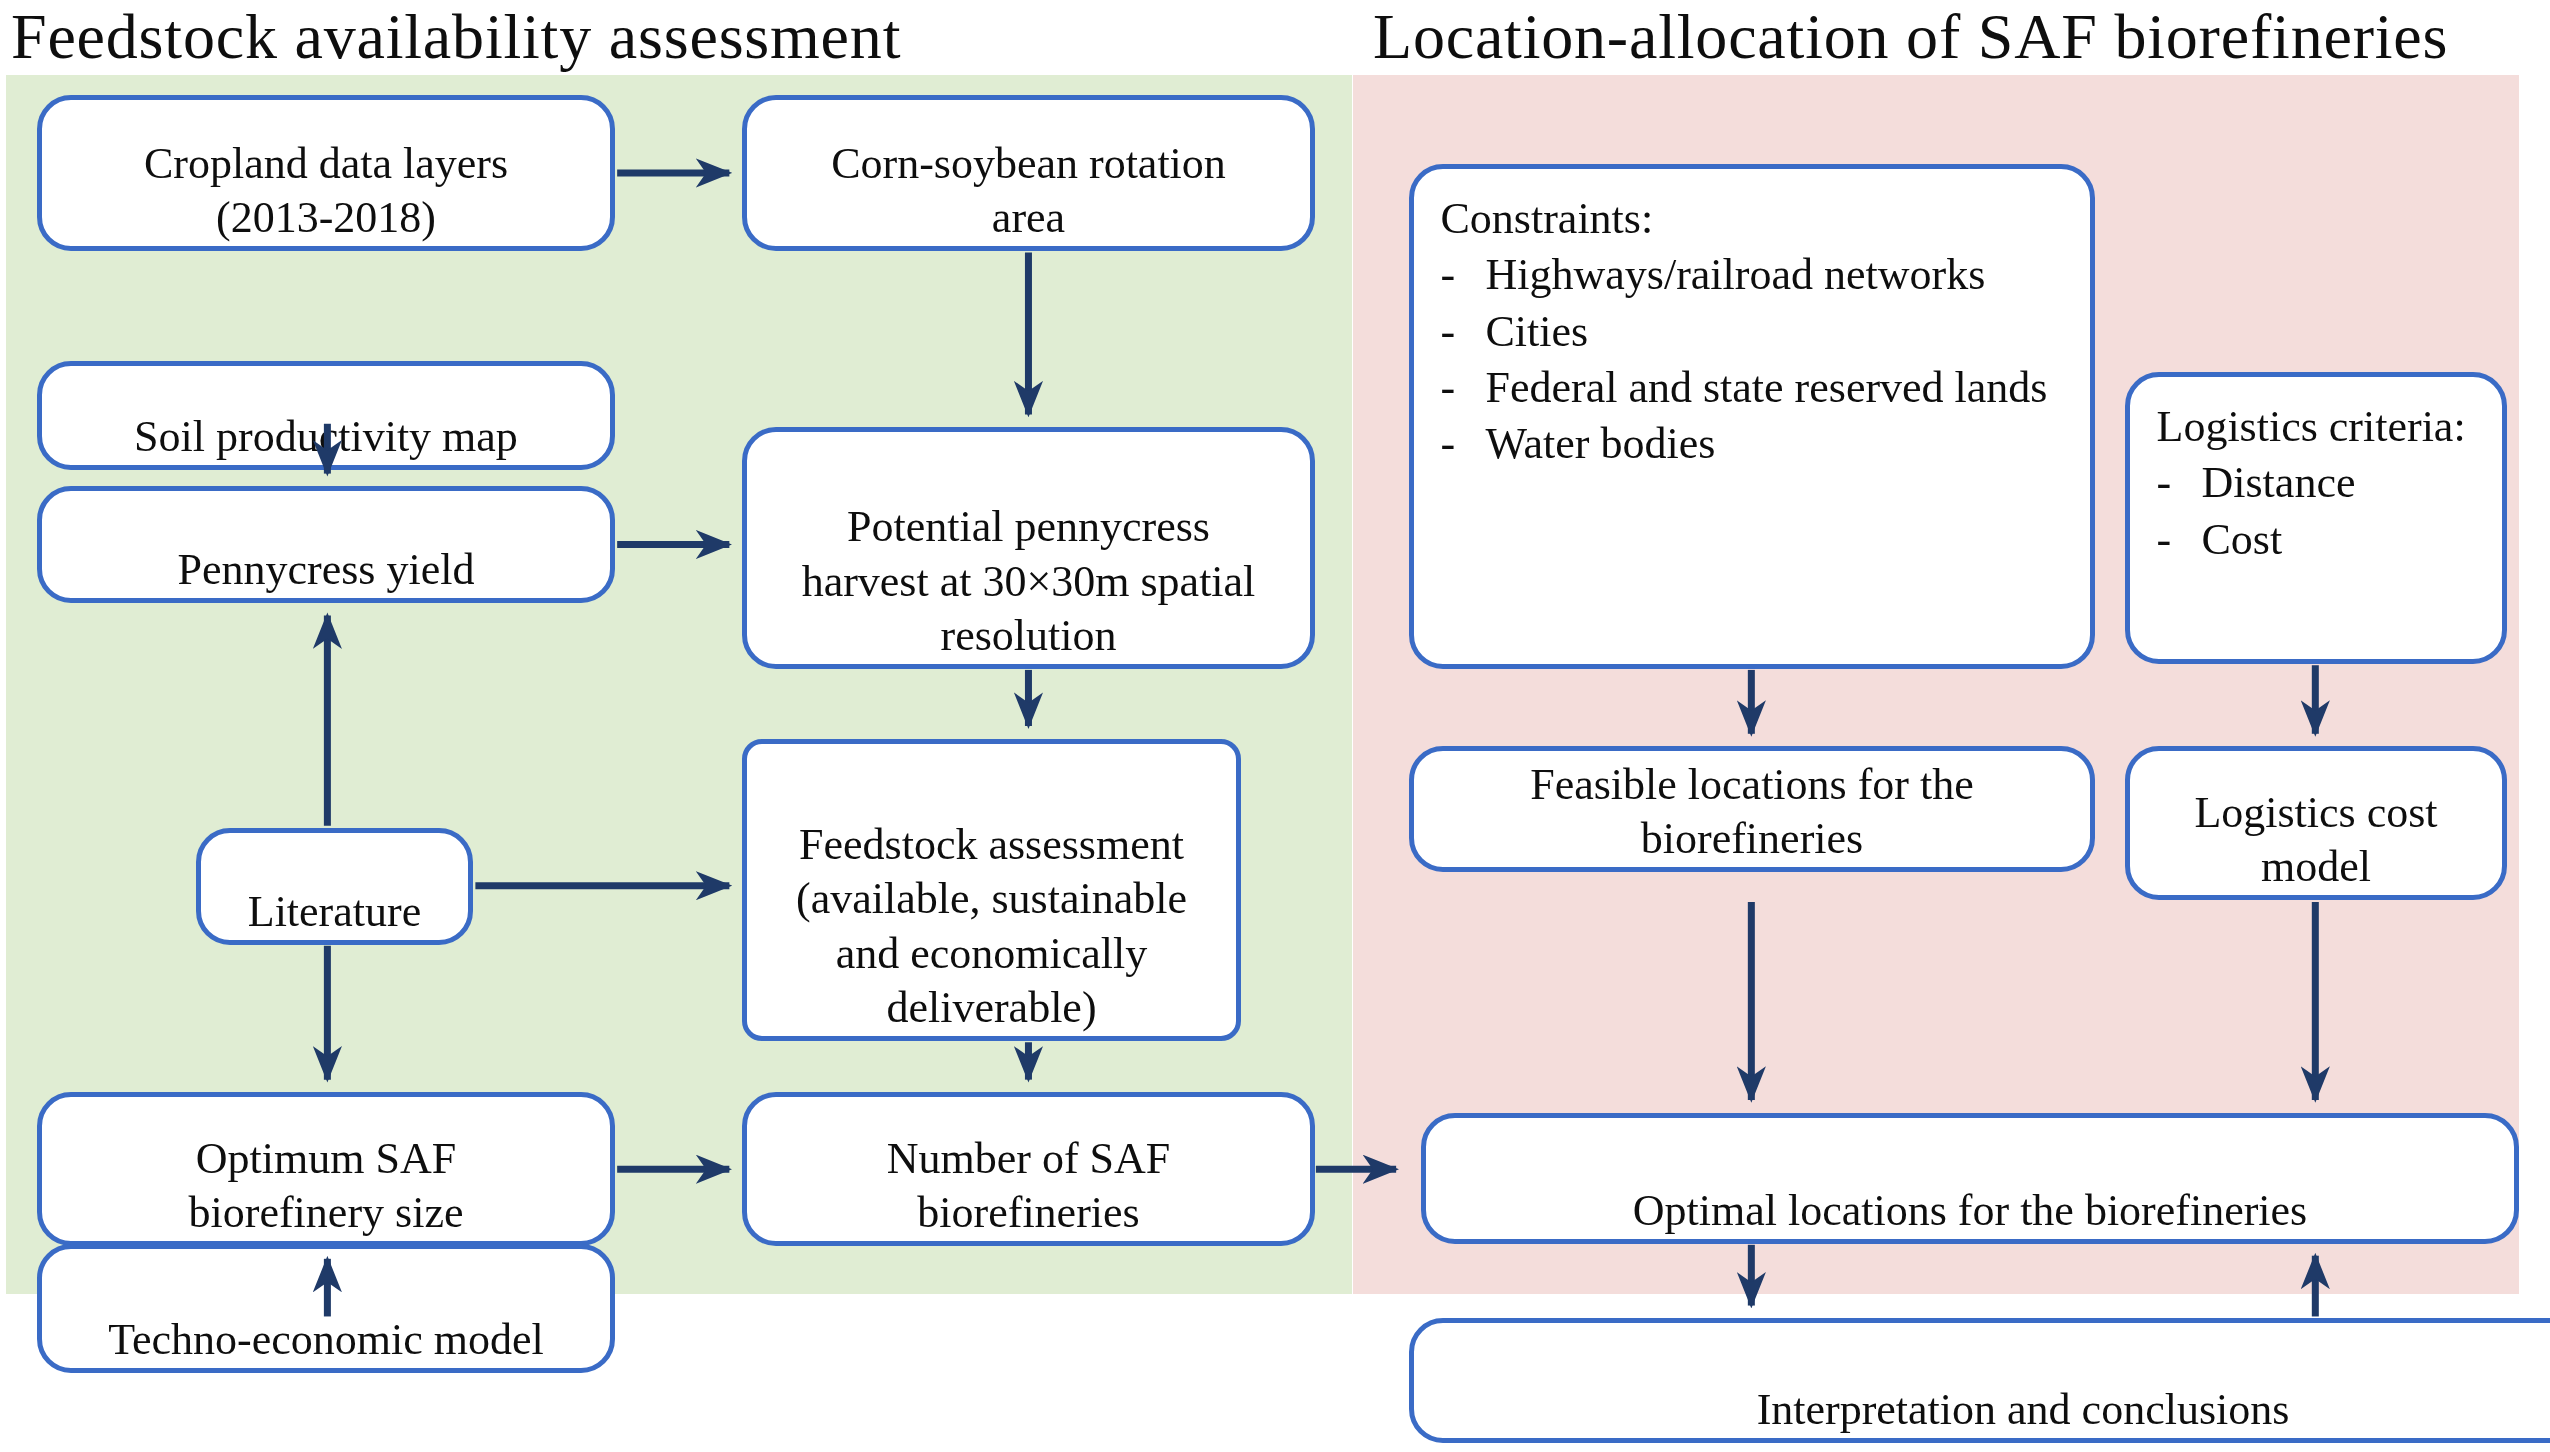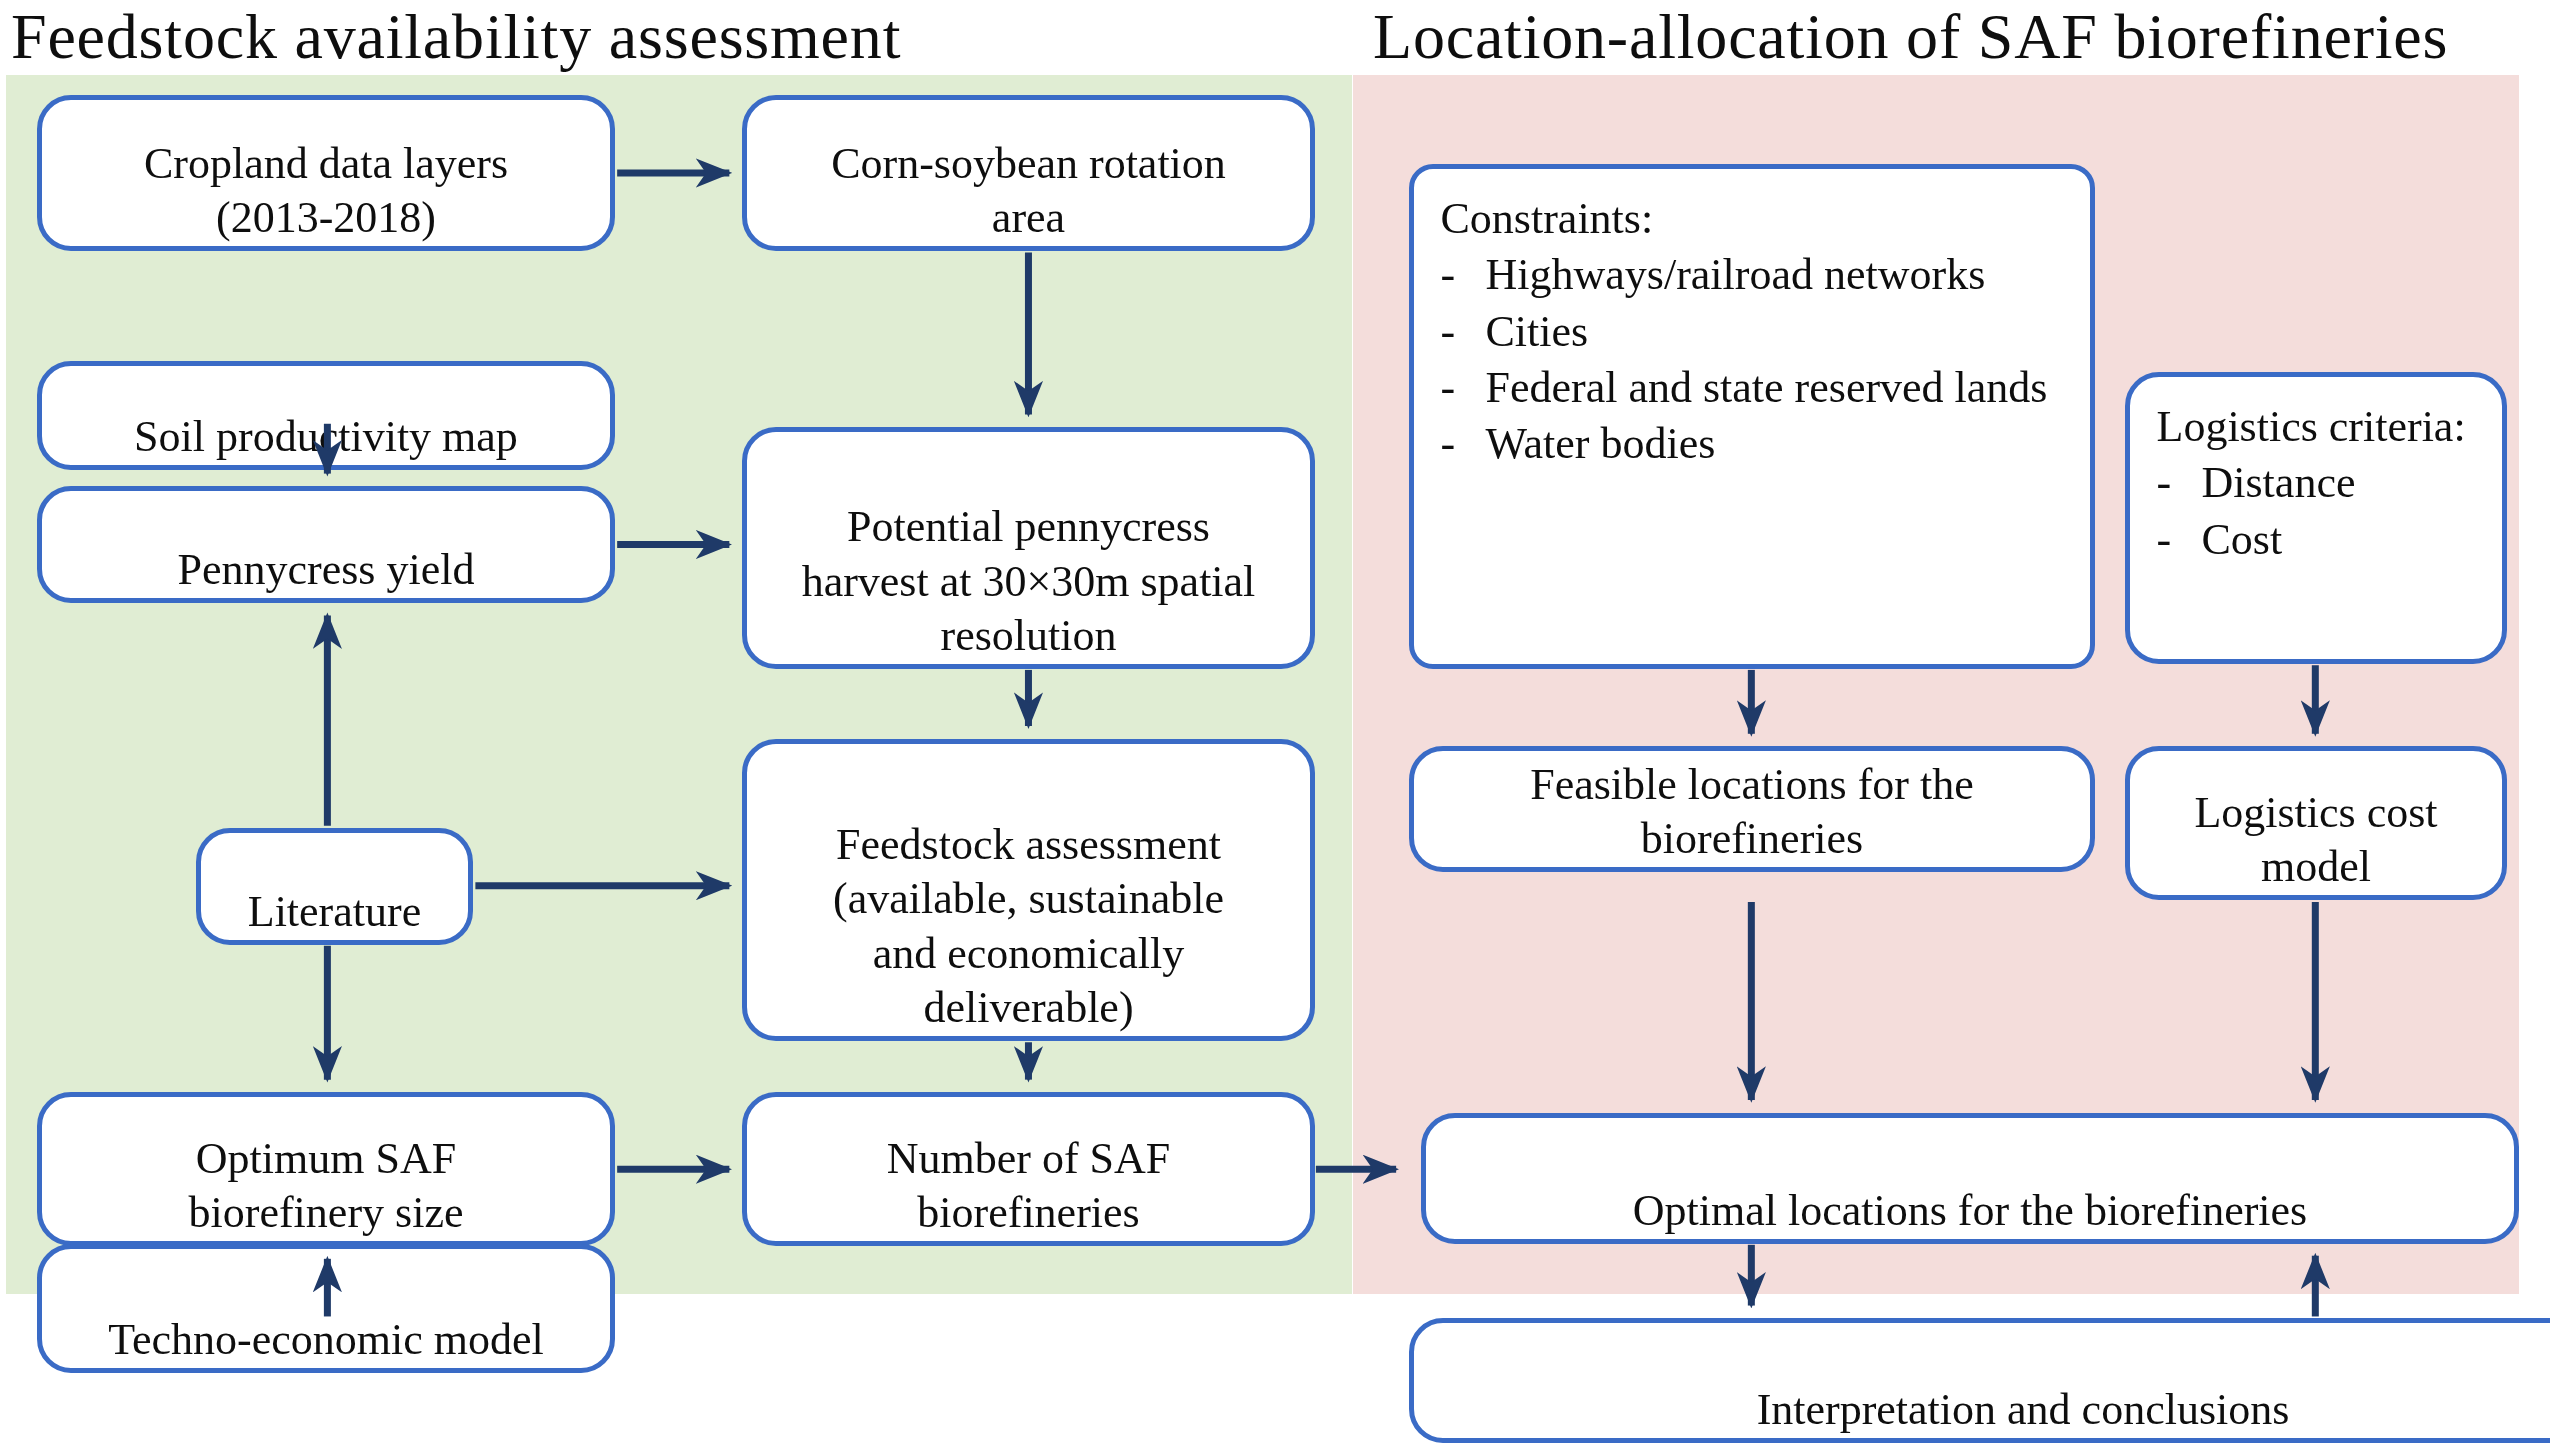--- a/index.html
+++ b/index.html
@@ -90,37 +90,37 @@
   </div>
 
   <div class="node" style="left:742px;top:427px;width:573px;height:242px;">
     <div class="txt">
       <span>Potential pennycress</span>
       <span>harvest at 30×30m spatial</span>
       <span>resolution</span>
     </div>
   </div>
 
-  <div class="node" style="left:742px;top:739px;width:573px;height:302px;">
+  <div class="node" style="left:742px;top:739px;width:499px;height:302px;border-radius:20px;">
     <div class="txt">
       <span>Feedstock assessment</span>
       <span>(available, sustainable</span>
       <span>and economically</span>
       <span>deliverable)</span>
     </div>
   </div>
 
   <div class="node" style="left:742px;top:1092px;width:573px;height:154px;">
     <div class="txt">
       <span>Number of SAF</span>
       <span>biorefineries</span>
     </div>
   </div>
 
-  <div class="node list" style="left:1409px;top:164px;width:686px;height:505px;border-radius:24px;">
+  <div class="node list" style="left:1409px;top:164px;width:686px;height:505px;">
     <div class="list-inner">
       <div class="list-header">Constraints:</div>
       <div class="li-row">
         <span class="li-bullet">-</span>
         <span class="li-label">Highways/railroad networks</span>
       </div>
       <div class="li-row">
         <span class="li-bullet">-</span>
         <span class="li-label">Cities</span>
       </div>

